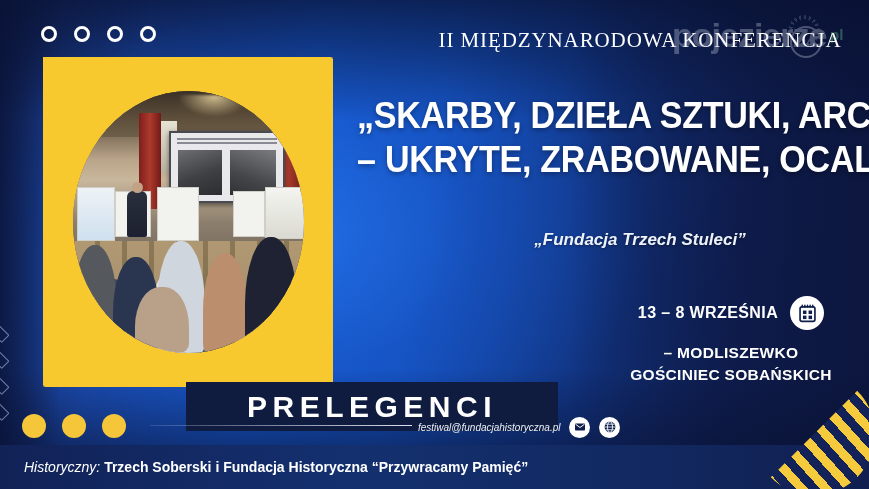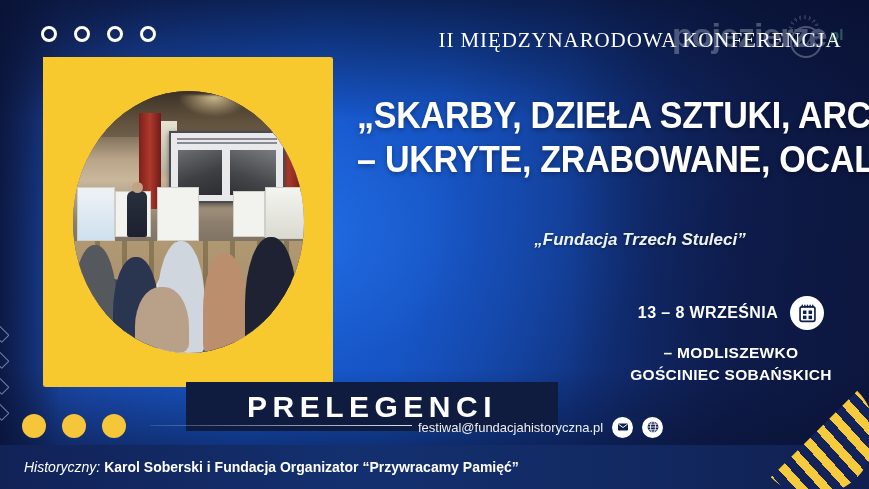--- a/index.html
+++ b/index.html
@@ -158,21 +158,21 @@
     color:#fff;font-size:15.5px;font-weight:700;line-height:22px;letter-spacing:.3px;
   }
 
   
   .rule{position:absolute;left:150px;top:425px;width:262px;height:1.4px;
     background:linear-gradient(90deg,rgba(210,224,248,.15),rgba(226,236,252,.95));}
   .contact{
     position:absolute;left:418px;top:415px;width:444px;height:24px;
     display:flex;align-items:center;gap:9px;
   }
-  .contact .ct{color:#eaf0fb;font-size:13px;white-space:nowrap;}
+  .contact .ct{color:#eaf0fb;font-size:10px;font-style:italic;white-space:nowrap;}
   .cico{width:21px;height:21px;border-radius:50%;background:#fff;flex:0 0 21px;
     display:flex;align-items:center;justify-content:center;}
 
   
   .orgbar{
     position:absolute;left:0;right:0;bottom:0;height:44px;
     background:linear-gradient(90deg,#112257 0%,#14306f 40%,#122a63 70%,#101f50 100%);
     display:flex;align-items:center;
   }
   .orgbar .inner{padding-left:24px;color:#fff;font-size:14px;white-space:nowrap;}
@@ -322,21 +322,21 @@
         <circle cx="12" cy="12" r="9.3" fill="#0f1f4c"></circle>
         <ellipse cx="12" cy="12" rx="4.3" ry="9.3" fill="none" stroke="#fff" stroke-width="1.5"></ellipse>
         <path d="M2.7 12h18.6M4.4 7.2h15.2M4.4 16.8h15.2" stroke="#fff" stroke-width="1.4"></path>
       </svg>
     </div>
   </div>
 
   <div class="orgbar">
     <div class="inner">
       <span class="it">Historyczny:</span>
-      <span class="bd">Karol Soberski i Fundacja Organizator “Przywracamy Pamięć”</span>
+      <span class="bd">Trzech Soberski i Fundacja Historyczna “Przywracamy Pamięć”</span>
     </div>
   </div>
 
   <div class="qcircle"></div>
 
   <div class="wm">
     <div class="txt">pojezierze</div>
     <div class="ray"></div>
     <div class="badge">24</div>
     <div class="pl">pl</div>

